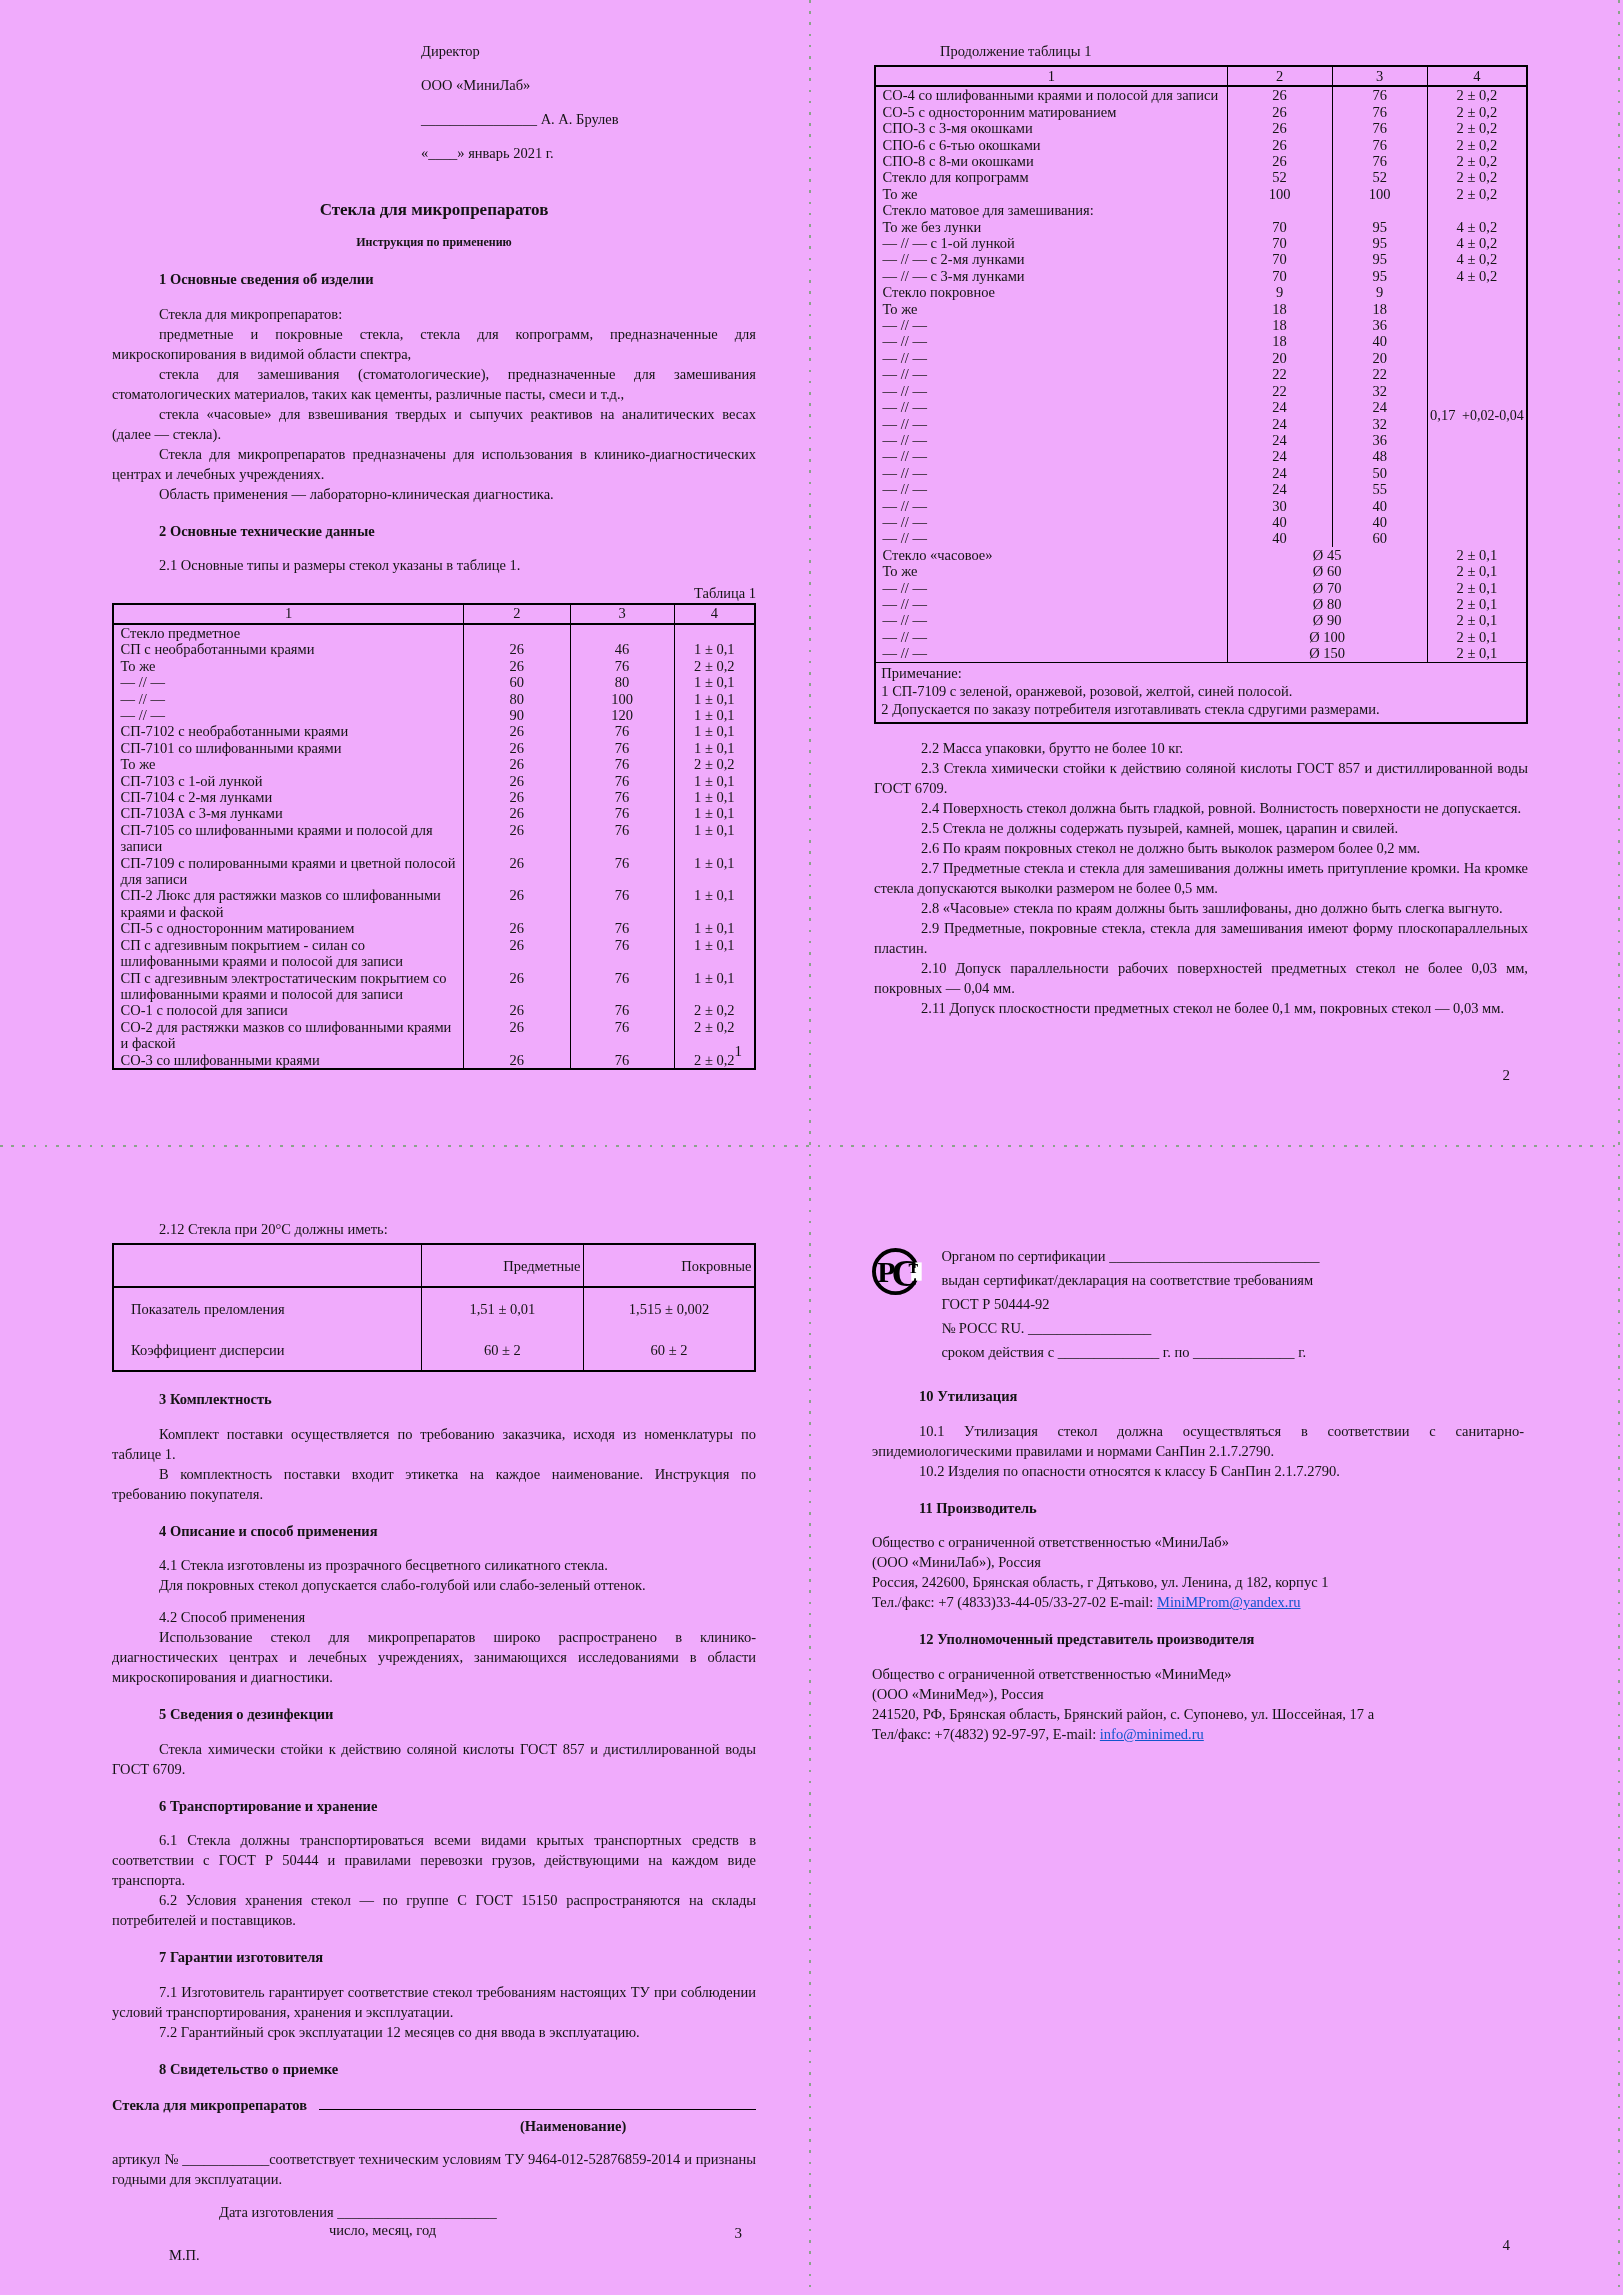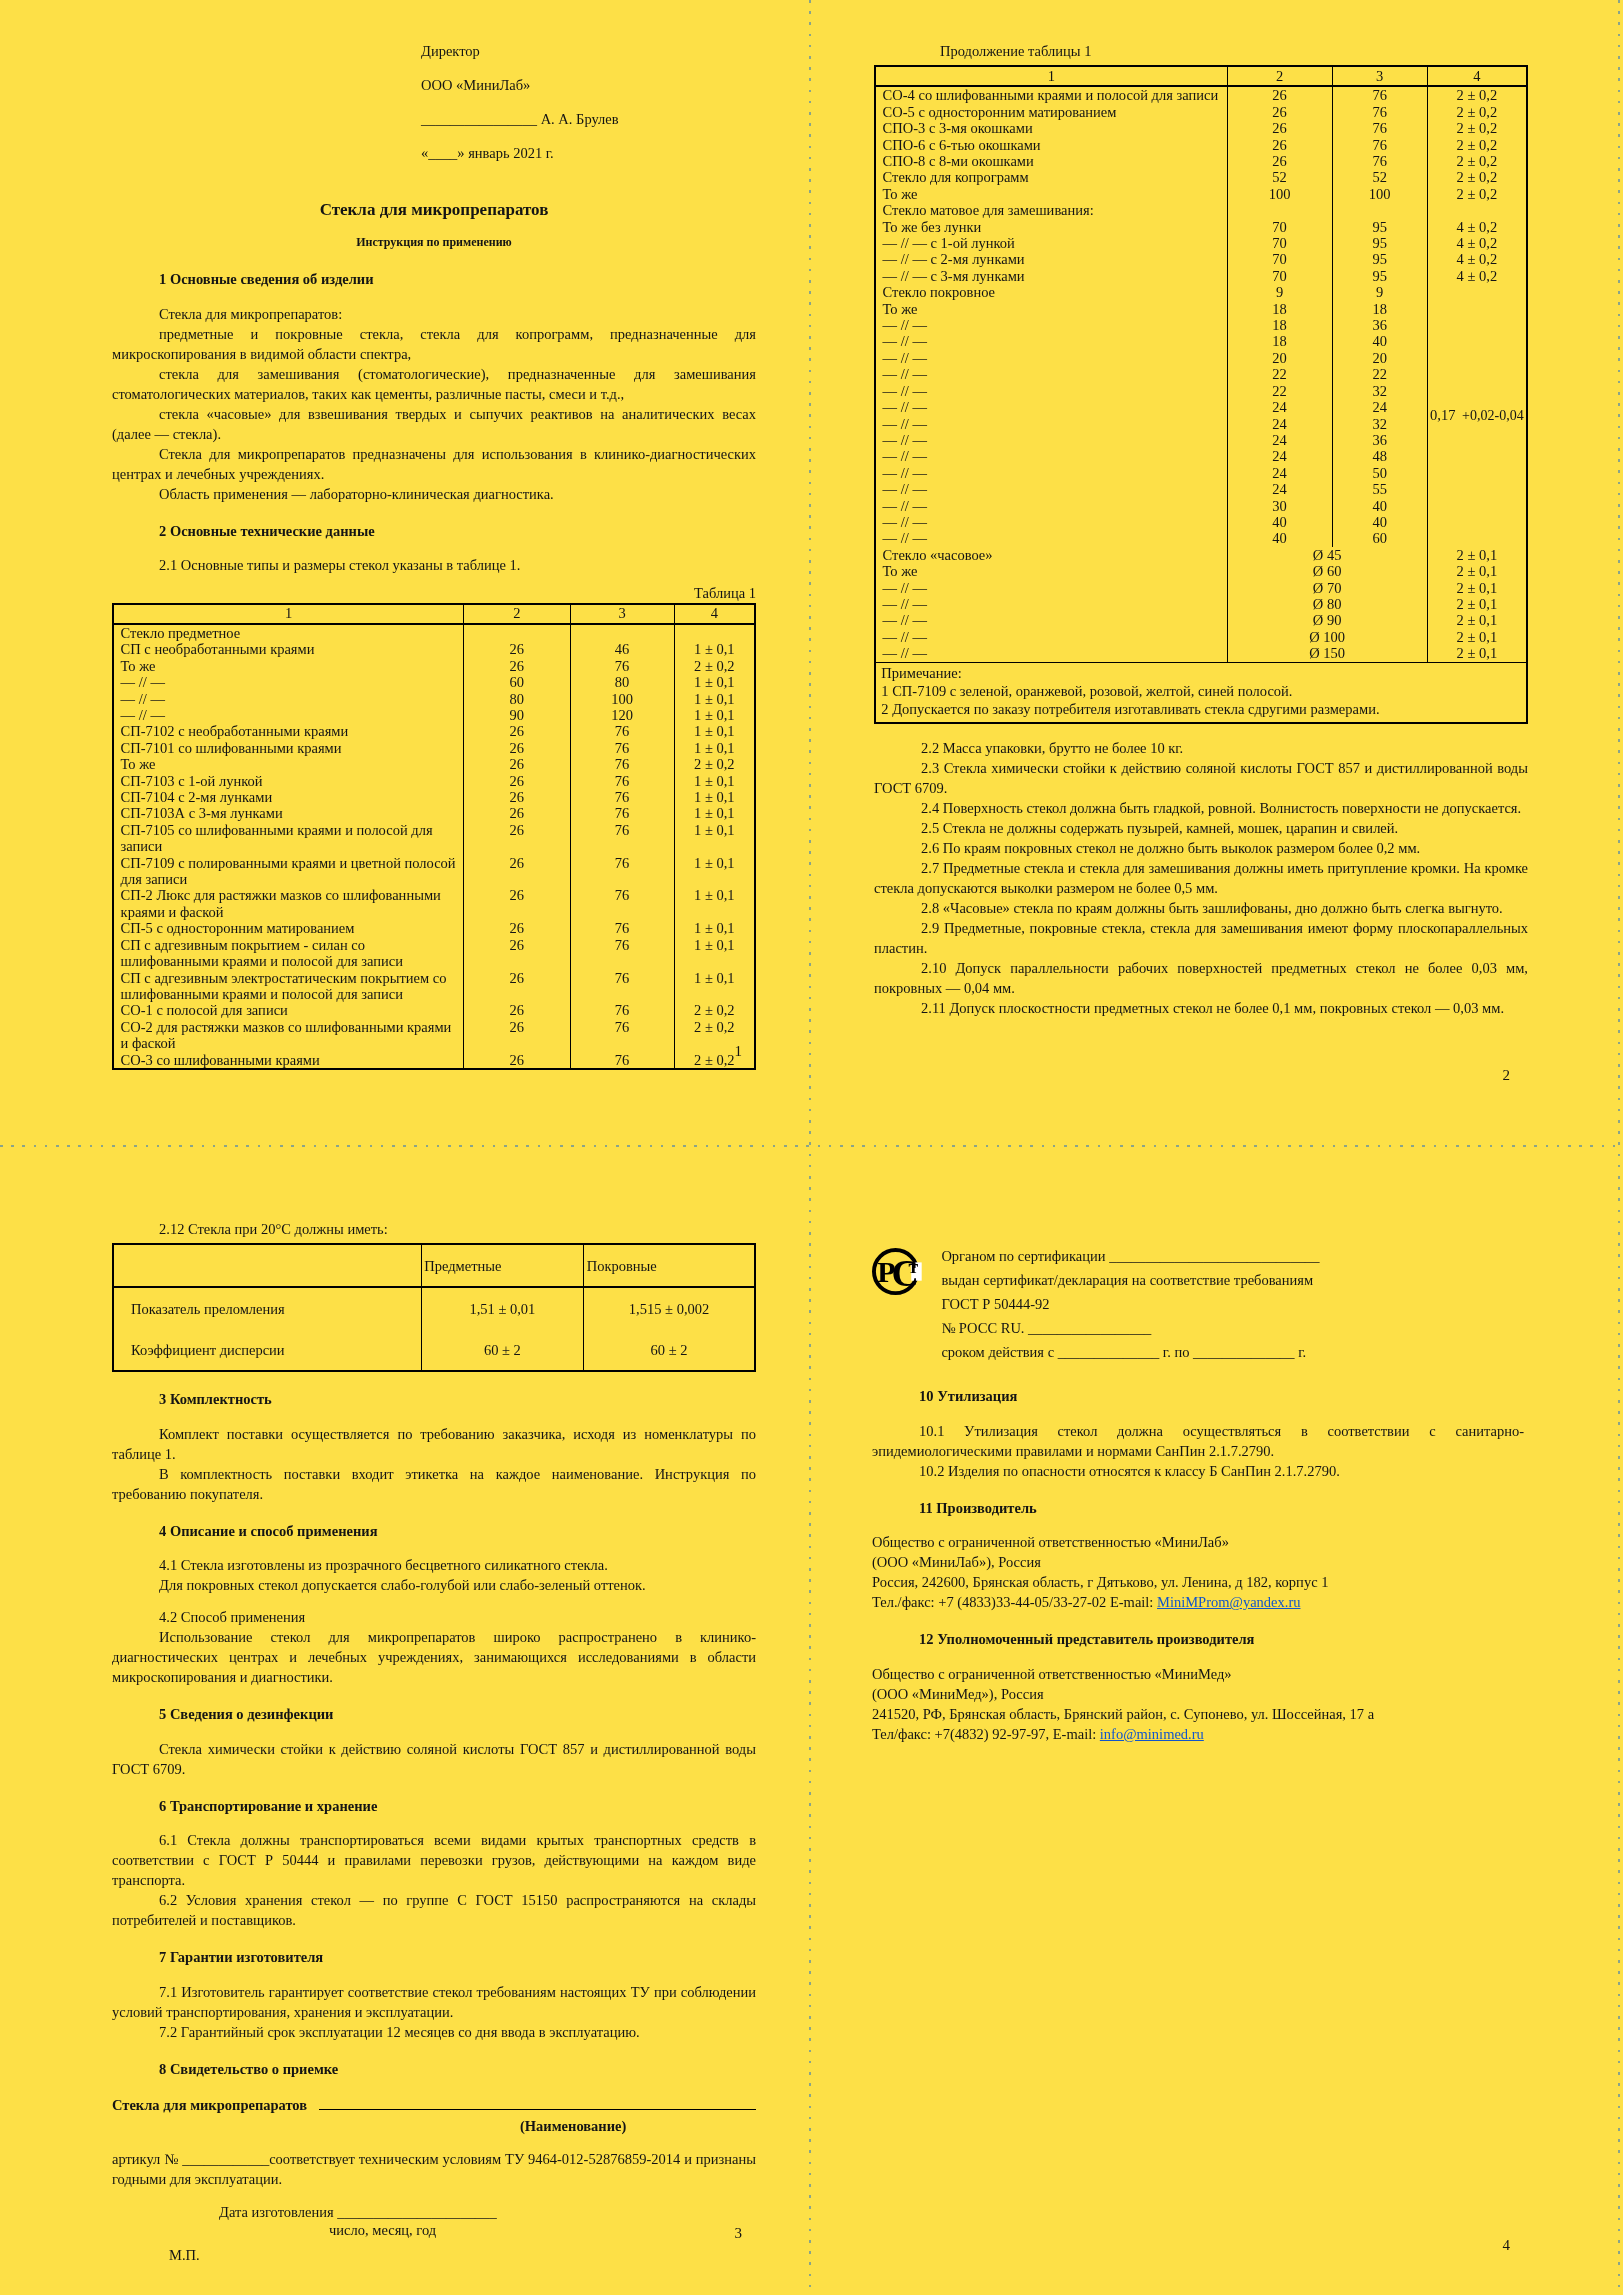--- a/index.html
+++ b/index.html
@@ -1,16 +1,16 @@
 <!DOCTYPE html>
 <html style="font-size:10.5px"><head>
 <meta charset="utf-8">
 <style>
   html,body{margin:0;padding:0;background:#ffffff;}
-  .canvas{position:relative;width:1623px;height:2295px;background:#fde047;color:#141414;
+  .canvas{position:relative;width:1623px;height:2295px;background:#f0abfc;color:#141414;
           font-family:"Liberation Serif","DejaVu Serif",serif;}
   .sep-v{position:absolute;top:0;bottom:0;width:2px;
          background:repeating-linear-gradient(to bottom,#8aa48a 0 2.6px,transparent 2.6px 11.2px);}
   .sep-h{position:absolute;left:0;right:0;height:2px;
          background:repeating-linear-gradient(to right,#8aa48a 0 2.6px,transparent 2.6px 11.2px);}
   .page{position:absolute;width:810px;height:1148px;overflow:hidden;font-size:14.5px;line-height:20px;}
   #page1{left:0;top:0;padding:34px 54px 0 112px;box-sizing:border-box;}
   #page2{left:813px;top:8px;padding:33px 95px 0 61px;box-sizing:border-box;}
   #page3{left:0;top:1148px;padding:71px 54px 0 112px;box-sizing:border-box;}
   #page4{left:813px;top:1148px;padding:96px 99px 0 59px;box-sizing:border-box;}
@@ -35,21 +35,21 @@
   table.doc tbody.data td.c-val{text-align:center;}
   table.doc tbody.data td.c-tol{vertical-align:middle;text-align:center;}
   #t1 tbody.data td{line-height:16.4px;}
   #t2 tbody.data td{line-height:16.4px;}
   .tolwrap{display:flex;align-items:center;justify-content:center;gap:6.6px;}
   .tolfrac{display:flex;flex-direction:row;line-height:15px;font-size:14px;text-align:left;}
   tbody.notes td{border-top:1.3px solid #000;padding:1.3px 5.3px 4px 5.3px;line-height:18px;text-align:left;}
   .tablecap{margin-top:9.2px;line-height:18.4px;}
   
   table.props{border-collapse:collapse;width:100%;font-size:14.5px;table-layout:fixed;border:2px solid #000;margin:4px 0 6.6px 0;}
-  table.props thead td{border-bottom:2px solid #000;border-left:1.3px solid #000;text-align:left;padding:10.5px 2.6px;}
+  table.props thead td{border-bottom:2px solid #000;border-left:1.3px solid #000;text-align:right;padding:10.5px 2.6px;}
   table.props thead td:first-child{border-left:none;}
   table.props tbody td{border-left:1.3px solid #000;text-align:center;padding:10.5px 2.6px;margin-left:22px;}
   table.props tbody td:first-child{border-left:none;text-align:left;padding-left:17px;}
   
   .certblock{display:flex;align-items:flex-start;gap:18.4px;margin-bottom:22.4px;}
   .certtext{line-height:24px;}
   a.email{color:#1155cc;text-decoration:underline;}
   .fillline{display:flex;align-items:baseline;}
   .fillline .fill{flex:1;border-bottom:1.3px solid #000;height:16px;margin-left:12px;}
   .subnote{line-height:18.4px;}

